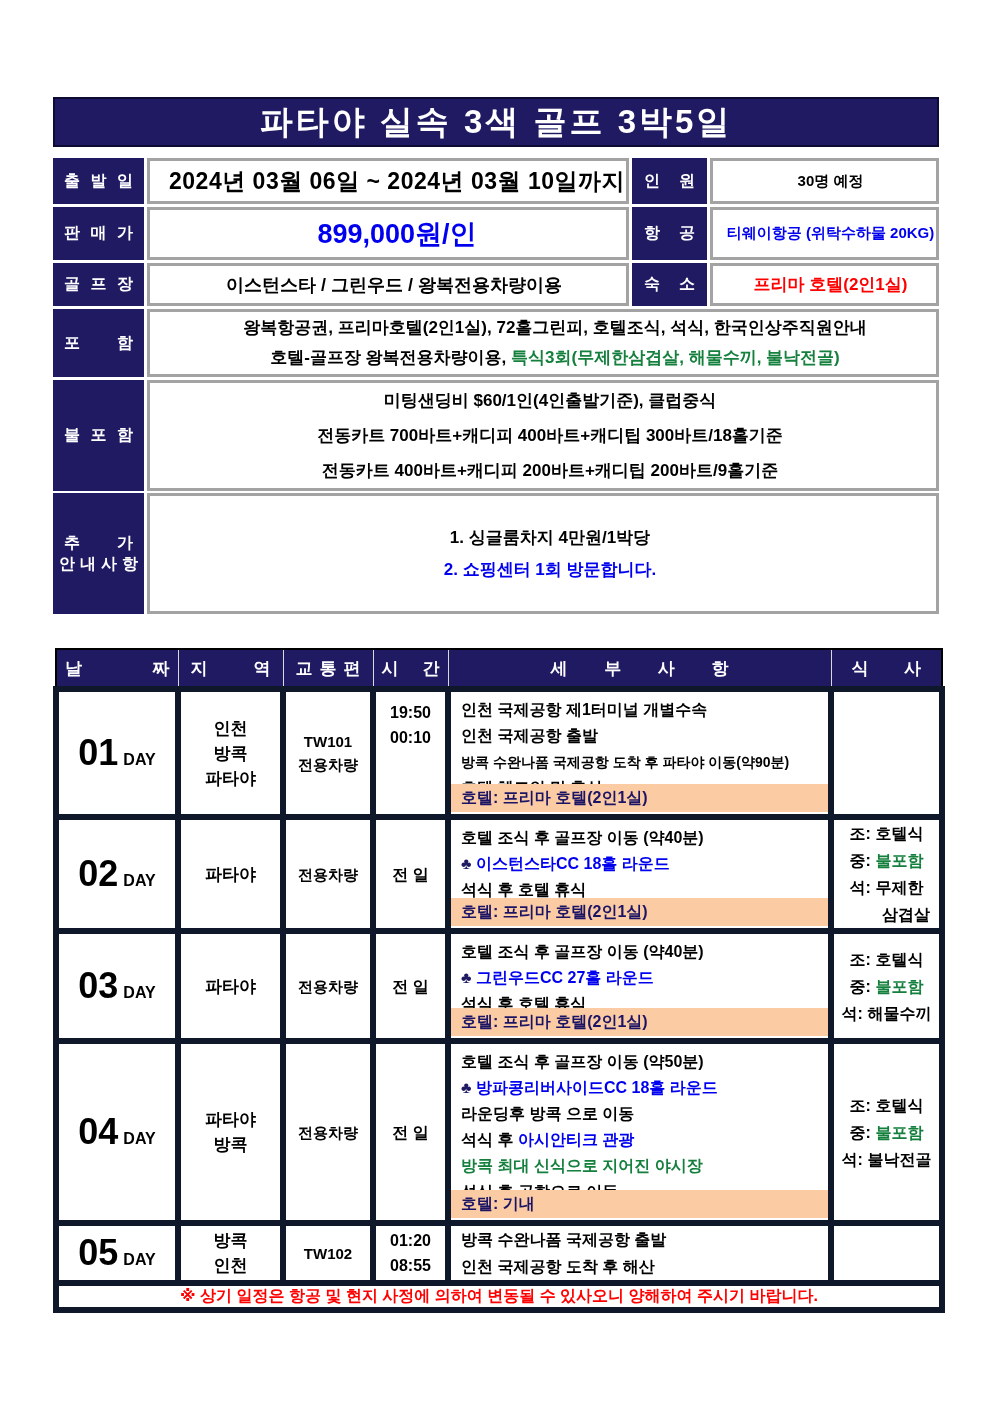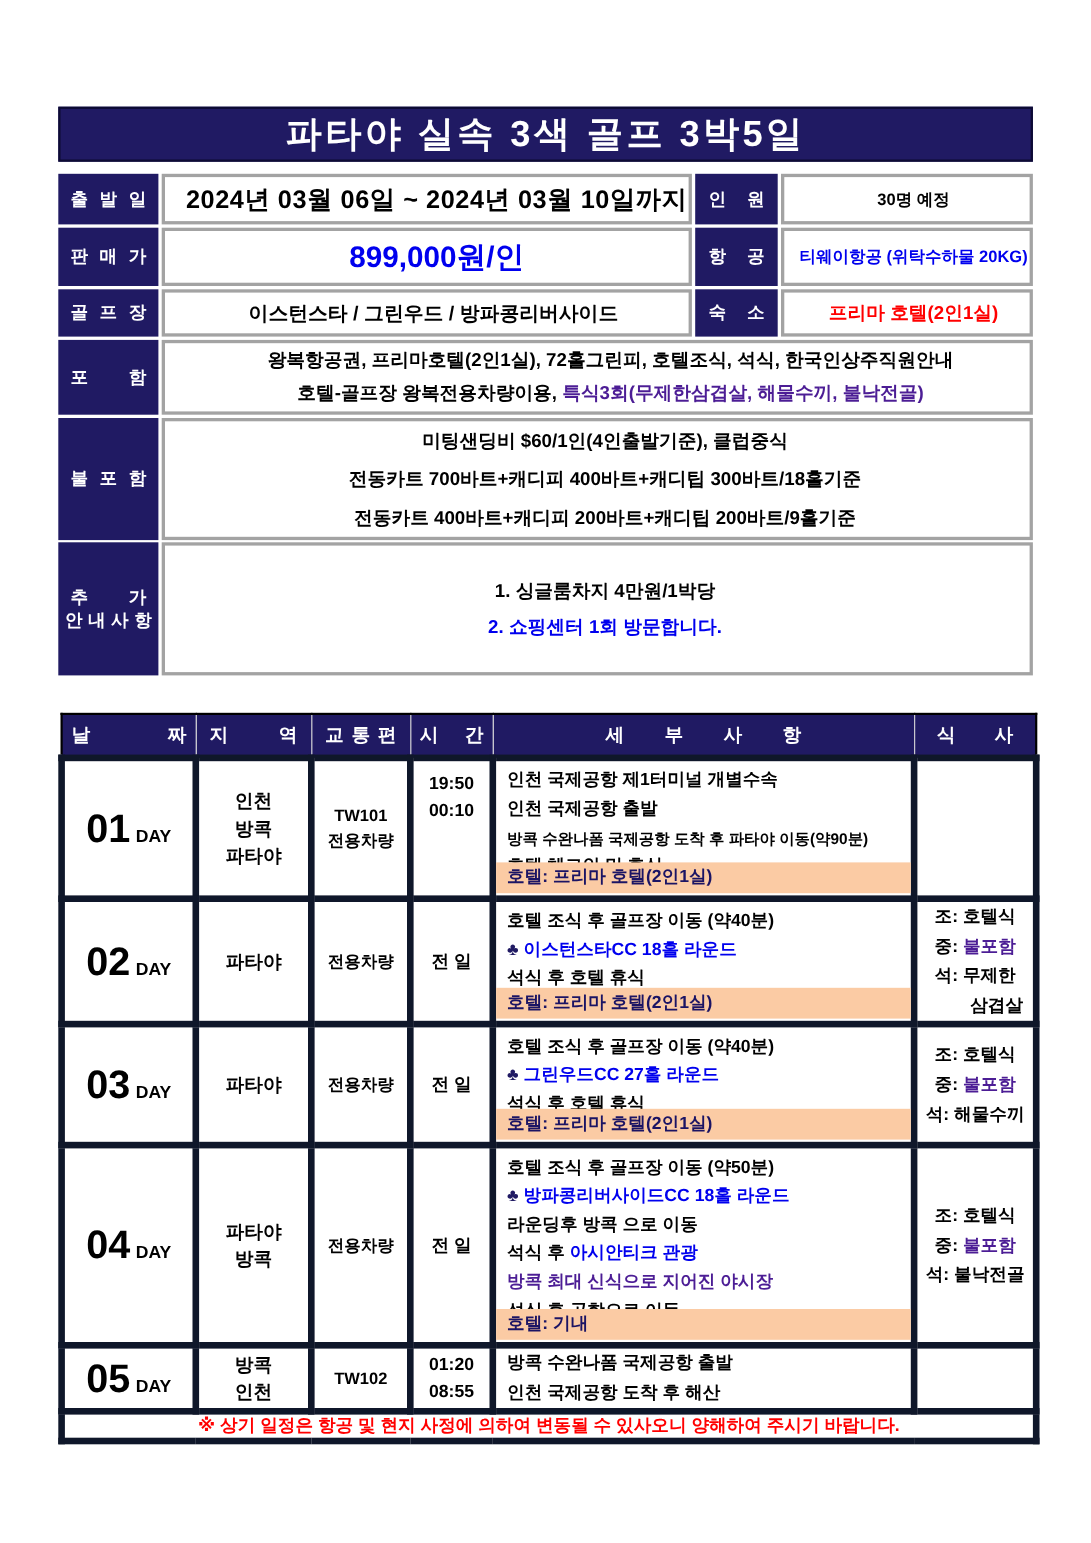--- a/index.html
+++ b/index.html
@@ -47,21 +47,21 @@
   }
   .v-date  { font-size:23px; padding-left:18px; letter-spacing:0.5px; }
   .v-price { font-size:27px; padding-left:18px; color:#0000EE; }
   .v-golf  { font-size:18px; padding-left:12px; }
   .v-pax   { font-size:15px; padding-left:12px; }
   .v-flight{ font-size:15px; padding-left:12px; color:#0000EE; }
   .v-hotel { font-size:17px; padding-left:12px; color:#FF0000; }
   .v-inc   { font-size:17px; padding-left:24px; line-height:30px; }
   .v-exc   { font-size:17px; padding-left:14px; line-height:35px; }
   .v-ext   { font-size:17px; padding-left:14px; line-height:32px; }
-  .red  { color:#4c1d95; }
+  .red  { color:#15803d; }
   .blue { color:#0000EE; }
   
   #itin {
     position:absolute; left:53px; top:648px; width:886px;
     border-collapse:collapse; table-layout:fixed;
     border:2px solid #000; border-bottom:5px solid #000;
   }
   #itin th {
     background:#201A63; color:#fff; font-size:17px; font-weight:700;
     height:40px; border-right:1px solid #d9d9d9; vertical-align:middle;
@@ -163,21 +163,21 @@
 
     <div class="irow four">
       <div class="lbl">
           <span class="just">
             <span>골</span>
             <span>프</span>
             <span>장</span>
           </span>
         </div>
       <div class="val v-golf">
-          <span>이스턴스타 / 그린우드 / 방파콩리버사이드</span>
+          <span>이스턴스타 / 그린우드 / 왕복전용차량이용</span>
         </div>
       <div class="lbl">
           <span class="just narrow">
             <span>숙</span>
             <span>소</span>
           </span>
         </div>
       <div class="val v-hotel">
           <span>프리마 호텔(2인1실)</span>
         </div>

